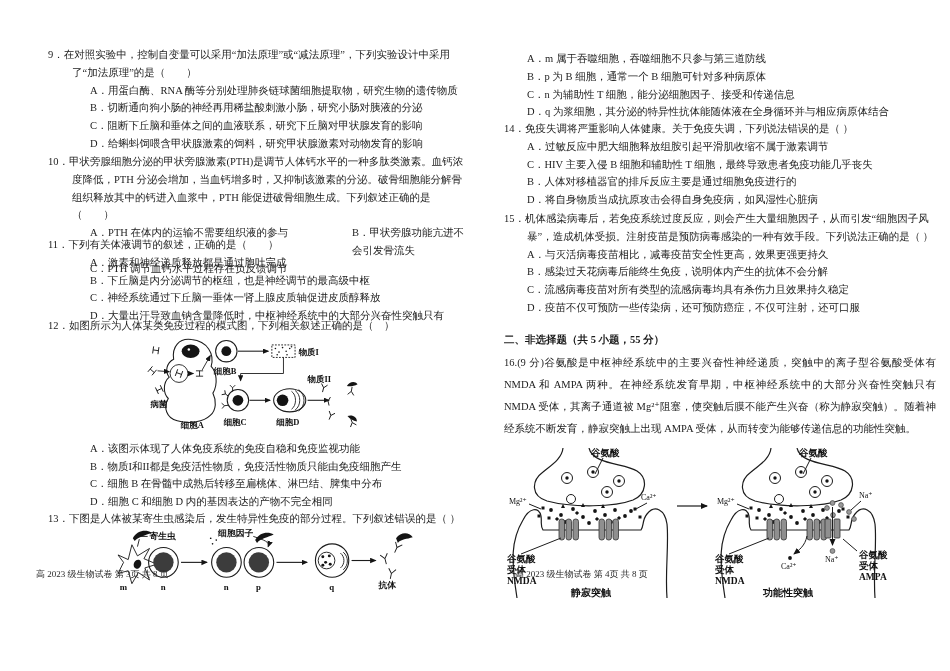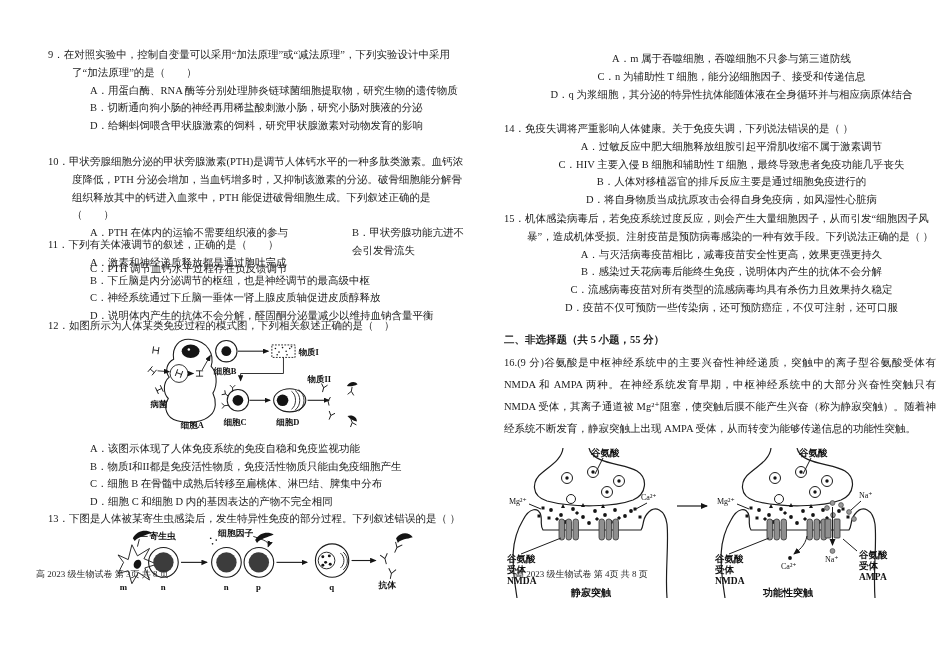--- a/index.html
+++ b/index.html
@@ -9,21 +9,21 @@
     color:#1c1c1c;overflow:hidden;
     -webkit-font-smoothing:antialiased;
   }
   .col{position:absolute;top:44px;}
   .col-left{left:36px;width:436px;}
   .col-right{left:492px;width:444px;}
   .qblock{position:absolute;left:12px;right:0;font-size:10.5px;line-height:17.8px;}
   .stem{padding-left:24px;text-indent:-24px;}
   .stem-r{padding-left:23px;text-indent:-23px;}
   .opt{padding-left:42px;}
-  .opt-r{padding-left:23px;text-align:center;}
+  .opt-r{padding-left:23px;}
   .opts2{padding-left:42px;display:grid;grid-template-columns:262px auto;}
   .sec-head{font-weight:bold;}
   .para{text-align:justify;line-height:22px;}
   .footer{position:absolute;top:568px;font-size:9px;color:#2a2a2a;text-align:left;}
   .footer-left{left:36px;width:436px;}
   .footer-right{left:515px;width:444px;}
   svg{display:block;}
   svg .ln{stroke:#1c1c1c;stroke-width:1;fill:none;}
   svg .ln2{stroke:#1c1c1c;stroke-width:1.2;fill:none;}
   svg .fill{fill:#141414;stroke:none;}
@@ -36,40 +36,41 @@
 </style>
 </head>
 <body>
 
 <div class="col col-left">
 
   <div class="qblock" style="top:2px">
     <div class="stem">9．在对照实验中，控制自变量可以采用“加法原理”或“减法原理”，下列实验设计中采用了“加法原理”的是（　　）</div>
     <div class="opt">A．用蛋白酶、RNA 酶等分别处理肺炎链球菌细胞提取物，研究生物的遗传物质</div>
     <div class="opt">B．切断通向狗小肠的神经再用稀盐酸刺激小肠，研究小肠对胰液的分泌</div>
+    <div class="opt">C．阻断下丘脑和垂体之间的血液联系，研究下丘脑对甲状腺发育的影响</div>
     <div class="opt">D．给蝌蚪饲喂含甲状腺激素的饲料，研究甲状腺激素对动物发育的影响</div>
   </div>
 
   <div class="qblock" style="top:109px">
     <div class="stem">10．甲状旁腺细胞分泌的甲状旁腺激素(PTH)是调节人体钙水平的一种多肽类激素。血钙浓度降低，PTH 分泌会增加，当血钙增多时，又抑制该激素的分泌。破骨细胞能分解骨组织释放其中的钙进入血浆中，PTH 能促进破骨细胞生成。下列叙述正确的是（　　）</div>
     <div class="opts2">
       <span>A．PTH 在体内的运输不需要组织液的参与</span>
       <span>B．甲状旁腺功能亢进不会引发骨流失</span>
     </div>
     <div class="opts2">
       <span>C．PTH 调节血钙水平过程存在负反馈调节</span>
     </div>
   </div>
 
   <div class="qblock" style="top:192px">
     <div class="stem">11．下列有关体液调节的叙述，正确的是（　　）</div>
     <div class="opt">A．激素和神经递质释放都是通过胞吐完成</div>
     <div class="opt">B．下丘脑是内分泌调节的枢纽，也是神经调节的最高级中枢</div>
     <div class="opt">C．神经系统通过下丘脑一垂体一肾上腺皮质轴促进皮质醇释放</div>
-    <div class="opt">D．说明体内产生的抗体不会分解，醛固酮分泌量减少以维持血钠含量平衡</div>
+    <div class="opt">D．大量出汗导致血钠含量降低时，中枢神经系统中的大部分兴奋性突触只有</div>
   </div>
 
   <div class="qblock" style="top:273px">
     <div class="stem">12．如图所示为人体某类免疫过程的模式图，下列相关叙述正确的是（　）</div>
 
     <svg width="290" height="100" viewBox="0 0 312 112" style="margin:1px 0 4px 86px">
       <defs>
         <marker id="ah12" markerWidth="8" markerHeight="8" refX="6" refY="3" orient="auto" markerUnits="userSpaceOnUse">
           <path d="M0,0 L7,3 L0,6 Z" fill="#141414"></path>
         </marker>
@@ -247,20 +248,21 @@
     </svg>
   </div>
 </div>
 
 <div class="footer footer-left">高 2023 级生物试卷 第 3页 共 8 页</div>
 
 <div class="col col-right">
 
   <div class="qblock" style="top:6px">
     <div class="opt-r">A．m 属于吞噬细胞，吞噬细胞不只参与第三道防线</div>
+    <div class="opt-r">B．p 为 B 细胞，通常一个 B 细胞可针对多种病原体</div>
     <div class="opt-r">C．n 为辅助性 T 细胞，能分泌细胞因子、接受和传递信息</div>
     <div class="opt-r">D．q 为浆细胞，其分泌的特异性抗体能随体液在全身循环并与相应病原体结合</div>
   </div>
 
   <div class="qblock" style="top:76px">
     <div class="stem-r">14．免疫失调将严重影响人体健康。关于免疫失调，下列说法错误的是（ ）</div>
     <div class="opt-r">A．过敏反应中肥大细胞释放组胺引起平滑肌收缩不属于激素调节</div>
     <div class="opt-r">C．HIV 主要入侵 B 细胞和辅助性 T 细胞，最终导致患者免疫功能几乎丧失</div>
     <div class="opt-r">B．人体对移植器官的排斥反应主要是通过细胞免疫进行的</div>
     <div class="opt-r">D．将自身物质当成抗原攻击会得自身免疫病，如风湿性心脏病</div>

